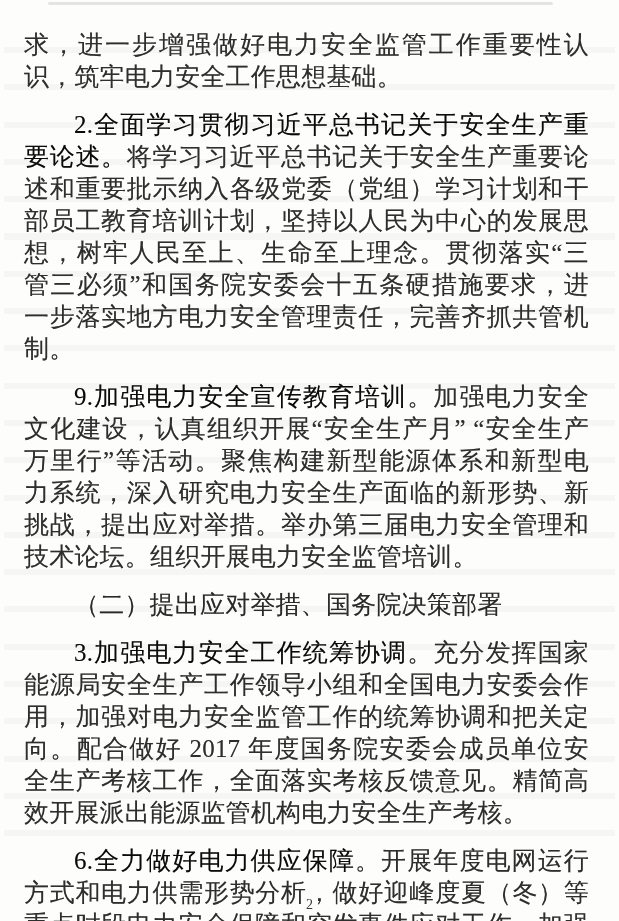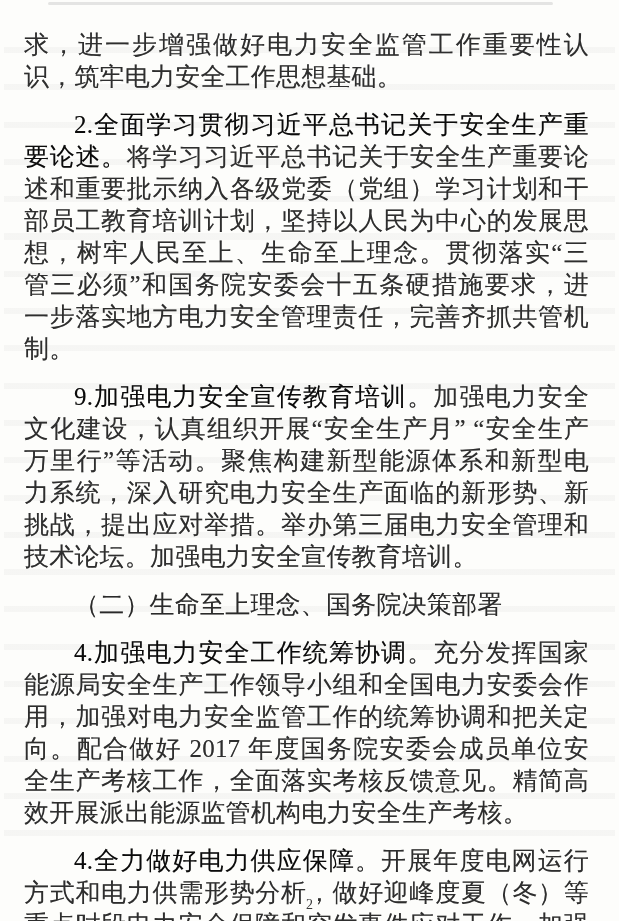--- a/index.html
+++ b/index.html
@@ -87,25 +87,25 @@
 <div class="page">
 
   <div class="scan-artifact-top"></div>
 
   <div class="content">
 
     <p class="para no-indent"><span>求，进一步增强做好电力安全监管工作重要性认识，筑牢电力安全工作思想基础。</span></p>
 
     <p class="para"><span class="lead">2.全面学习贯彻习近平总书记关于安全生产重要论述。</span><span>将学习习近平总书记关于安全生产重要论述和重要批示纳入各级党委（党组）学习计划和干部员工教育培训计划，坚持以人民为中心的发展思想，树牢人民至上、生命至上理念。贯彻落实“三管三必须”和国务院安委会十五条硬措施要求，进一步落实地方电力安全管理责任，完善齐抓共管机制。</span></p>
 
-    <p class="para"><span class="lead">9.加强电力安全宣传教育培训</span><span>。加强电力安全文化建设，认真组织开展“安全生产月” “安全生产万里行”等活动。聚焦构建新型能源体系和新型电力系统，深入研究电力安全生产面临的新形势、新挑战，提出应对举措。举办第三届电力安全管理和技术论坛。加强电力安全宣传教育培训。</span></p>
+    <p class="para"><span class="lead">9.加强电力安全宣传教育培训</span><span>。加强电力安全文化建设，认真组织开展“安全生产月” “安全生产万里行”等活动。聚焦构建新型能源体系和新型电力系统，深入研究电力安全生产面临的新形势、新挑战，提出应对举措。举办第三届电力安全管理和技术论坛。组织开展电力安全监管培训。</span></p>
 
-    <p class="para"><span class="section-text">（二）生命至上理念、国务院决策部署</span></p>
+    <p class="para"><span class="section-text">（二）提出应对举措、国务院决策部署</span></p>
 
-    <p class="para"><span class="lead">4.加强电力安全工作统筹协调</span><span>。充分发挥国家能源局安全生产工作领导小组和全国电力安委会作用，加强对电力安全监管工作的统筹协调和把关定向。配合做好 2017 年度国务院安委会成员单位安全生产考核工作，全面落实考核反馈意见。精简高效开展派出能源监管机构电力安全生产考核。</span></p>
+    <p class="para"><span class="lead">3.加强电力安全工作统筹协调</span><span>。充分发挥国家能源局安全生产工作领导小组和全国电力安委会作用，加强对电力安全监管工作的统筹协调和把关定向。配合做好 2017 年度国务院安委会成员单位安全生产考核工作，全面落实考核反馈意见。精简高效开展派出能源监管机构电力安全生产考核。</span></p>
 
-    <p class="para"><span class="lead">4.全力做好电力供应保障</span><span>。开展年度电网运行方式和电力供需形势分析，做好迎峰度夏（冬）等重点时段电力安全保障和突发事件应对工作，加强燃煤机组非计划和出力受阻停运监管，确</span></p>
+    <p class="para"><span class="lead">6.全力做好电力供应保障</span><span>。开展年度电网运行方式和电力供需形势分析，做好迎峰度夏（冬）等重点时段电力安全保障和突发事件应对工作，加强燃煤机组非计划和出力受阻停运监管，确</span></p>
 
   </div>
 
   <div class="page-number">2</div>
 
 </div>
 
 </body></html>

